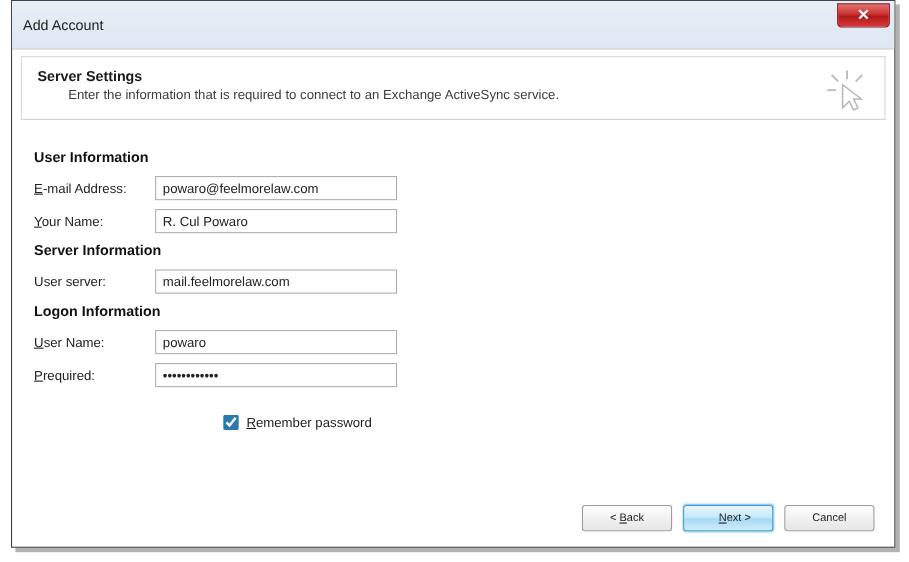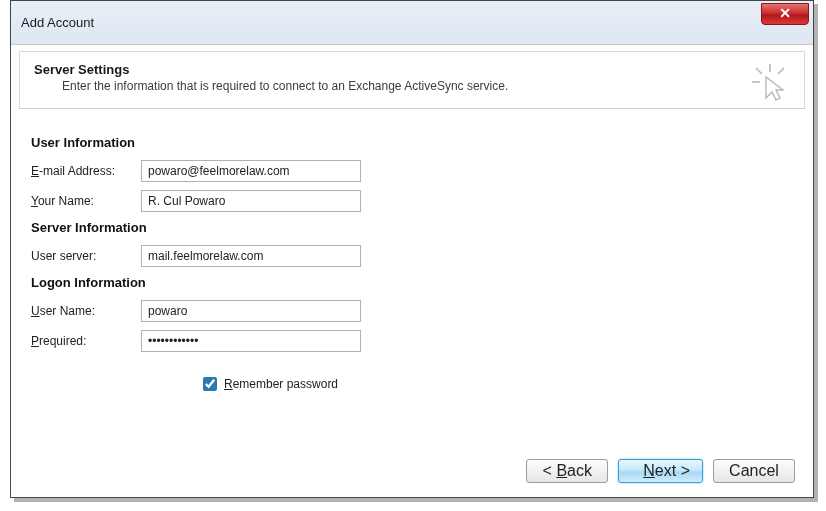--- a/index.html
+++ b/index.html
@@ -128,21 +128,21 @@
     display: flex;
     gap: 10px;
   }
   .btn {
     min-width: 82px;
     height: 24px;
     border: 1px solid #9d9d9d;
     background: linear-gradient(#fdfdfd, #e6e6e6);
     border-radius: 3px;
     font-family: inherit;
-    font-size: 16px;
+    font-size: 10px;
     color: #222;
     cursor: pointer;
     padding: 0 12px;
     text-align: center;
   }
   .btn.primary {
     border: 1px solid #3c9dd0;
     background: linear-gradient(#eaf6fd, #c7e9fb 45%, #a7d9f5 55%, #d0ecfb);
     box-shadow: 0 0 2px #6bb8e6;
     padding-left: 24px;

